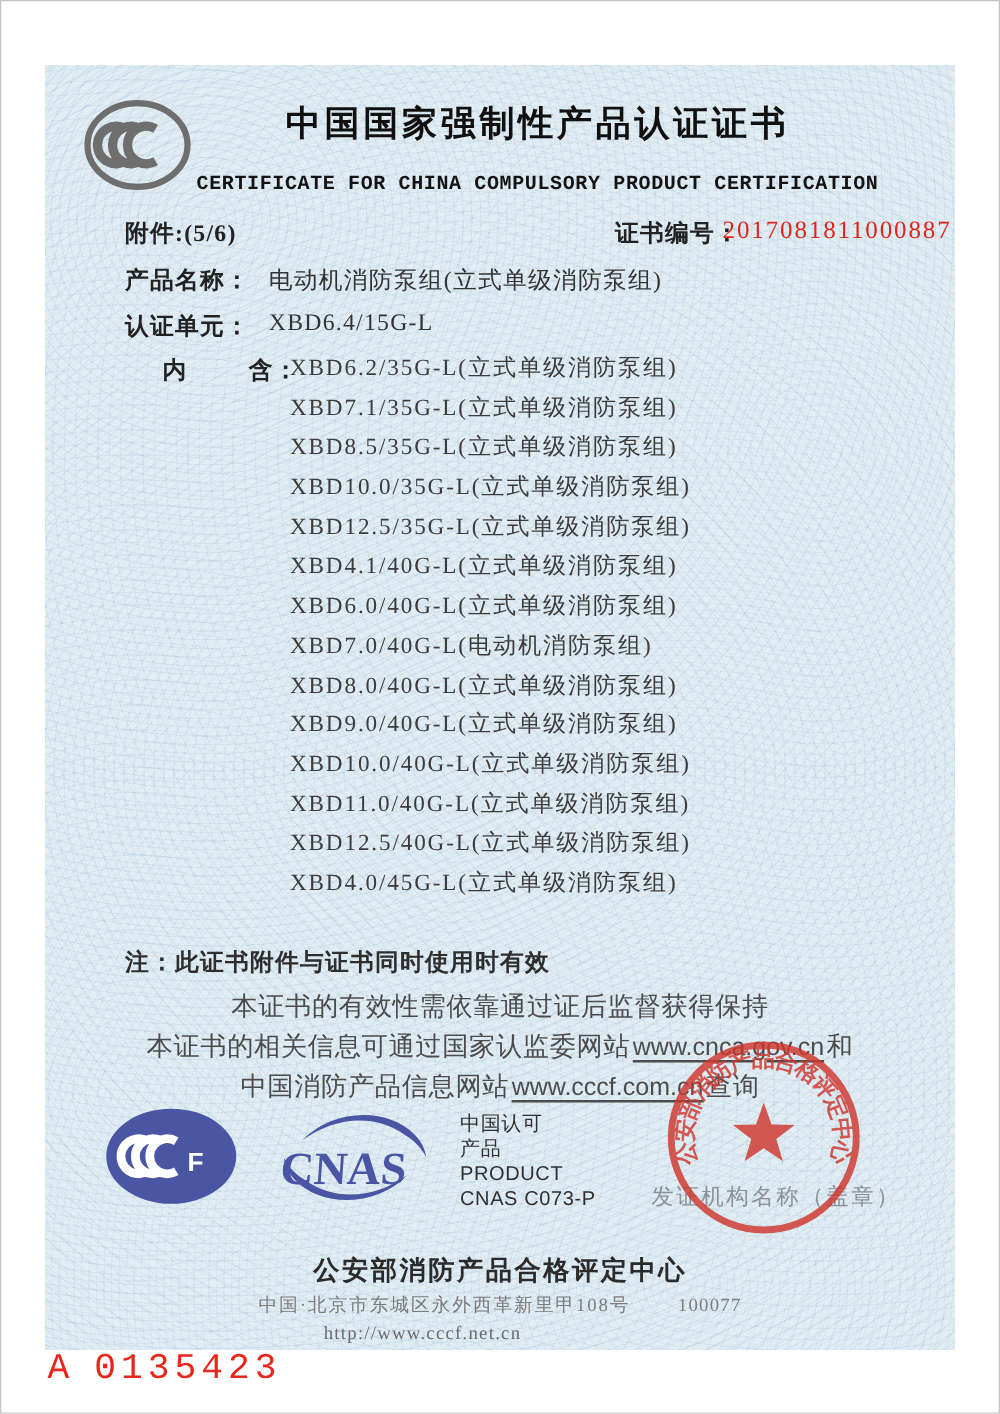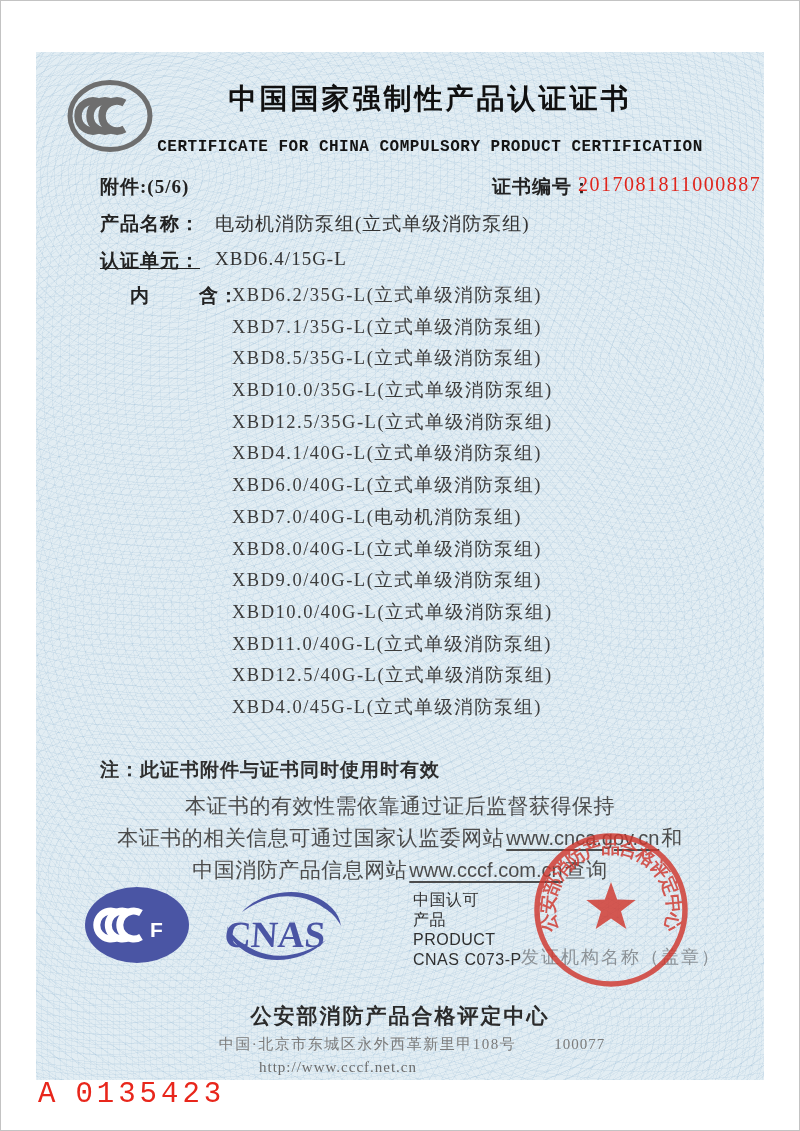--- a/index.html
+++ b/index.html
@@ -33,48 +33,48 @@
     font-size:16px;font-weight:700;color:#141414;letter-spacing:0.5px;margin-top:22px;white-space:nowrap;
   }
   
   .lbl{font-weight:700;color:#222;font-size:19px;letter-spacing:1px;white-space:nowrap;}
   .val{font-weight:400;color:#333;font-size:19px;letter-spacing:1px;white-space:nowrap;}
   .attach{left:64px;top:122px;}
   .certno-label{left:456px;top:122px;}
   .certno-value{left:542px;top:121px;color:#e0251c;font-size:20px;letter-spacing:1.5px;font-weight:400;white-space:nowrap;}
   .product-label{left:64px;top:159px;}
   .product-value{left:179px;top:159px;}
-  .unit-label{left:64px;top:196px;text-decoration:underline;}
+  .unit-label{left:64px;top:196px;}
   .unit-value{left:179px;top:196px;}
   .inc-char1{left:94px;top:231px;}
   .inc-char2{left:163px;top:231px;}
   .model-list{left:196px;top:231px;list-style:none;margin:0;padding:0;}
   .model-list li{
     height:31.7px;line-height:24px;font-size:18.5px;color:#3c3c3c;letter-spacing:1.5px;white-space:nowrap;
   }
   .note{left:64px;top:705px;font-size:19px;font-weight:700;color:#2e2e2e;letter-spacing:1px;white-space:nowrap;}
   
   .statements{left:0;top:738px;width:728px;text-align:center;
     font-family:"Liberation Sans","DejaVu Sans",sans-serif;color:#4c4c4c;}
   .statements .line{font-size:21px;line-height:31.5px;font-weight:500;letter-spacing:0.5px;white-space:nowrap;}
   .statements .url{text-decoration:underline;text-underline-offset:4px;font-size:20px;letter-spacing:0;padding:0 2px;}
   
   .cccf-logo{left:48px;top:834px;width:106px;height:78px;}
   .cnas-logo{left:190px;top:833px;width:116px;height:82px;}
   .accred-text{left:332px;top:838px;font-family:"Liberation Sans","DejaVu Sans",sans-serif;
     font-size:16px;line-height:20px;color:#2f2f2f;letter-spacing:0.5px;}
-  .accred-text div{white-space:nowrap;margin-left:45px;}
+  .accred-text div{white-space:nowrap;}
   
   .stamp{left:495px;top:778px;width:160px;height:160px;opacity:.82;z-index:5;}
   .issuer-label{left:460px;top:893px;width:250px;text-align:center;font-size:18px;color:#8b9196;
     letter-spacing:2px;white-space:nowrap;z-index:2;}
   
   .footer-org{left:0;top:950px;width:728px;text-align:center;font-size:21px;font-weight:700;
     color:#2b2b2b;letter-spacing:2px;}
-  .footer-address{left:0;top:983px;width:728px;text-align:center;font-size:15px;color:#7b7b7b;letter-spacing:1.5px;padding-left:12px;}
+  .footer-address{left:0;top:983px;width:728px;text-align:center;font-size:15px;color:#7b7b7b;letter-spacing:1.5px;}
   .footer-address .post{margin-left:38px;letter-spacing:1px;}
   .footer-url{left:0;top:1007px;width:604px;text-align:center;font-size:15px;color:#6b6b6b;letter-spacing:1px;}
   
   .serial{position:absolute;left:38px;top:1078px;
     font-family:Liberation Mono, monospace;
     font-size:29px;color:#e8261b;letter-spacing:4px;white-space:nowrap;z-index:10;}
   .serial .gap{display:inline-block;width:16px;}
 </style>
 </head>
 <body>

